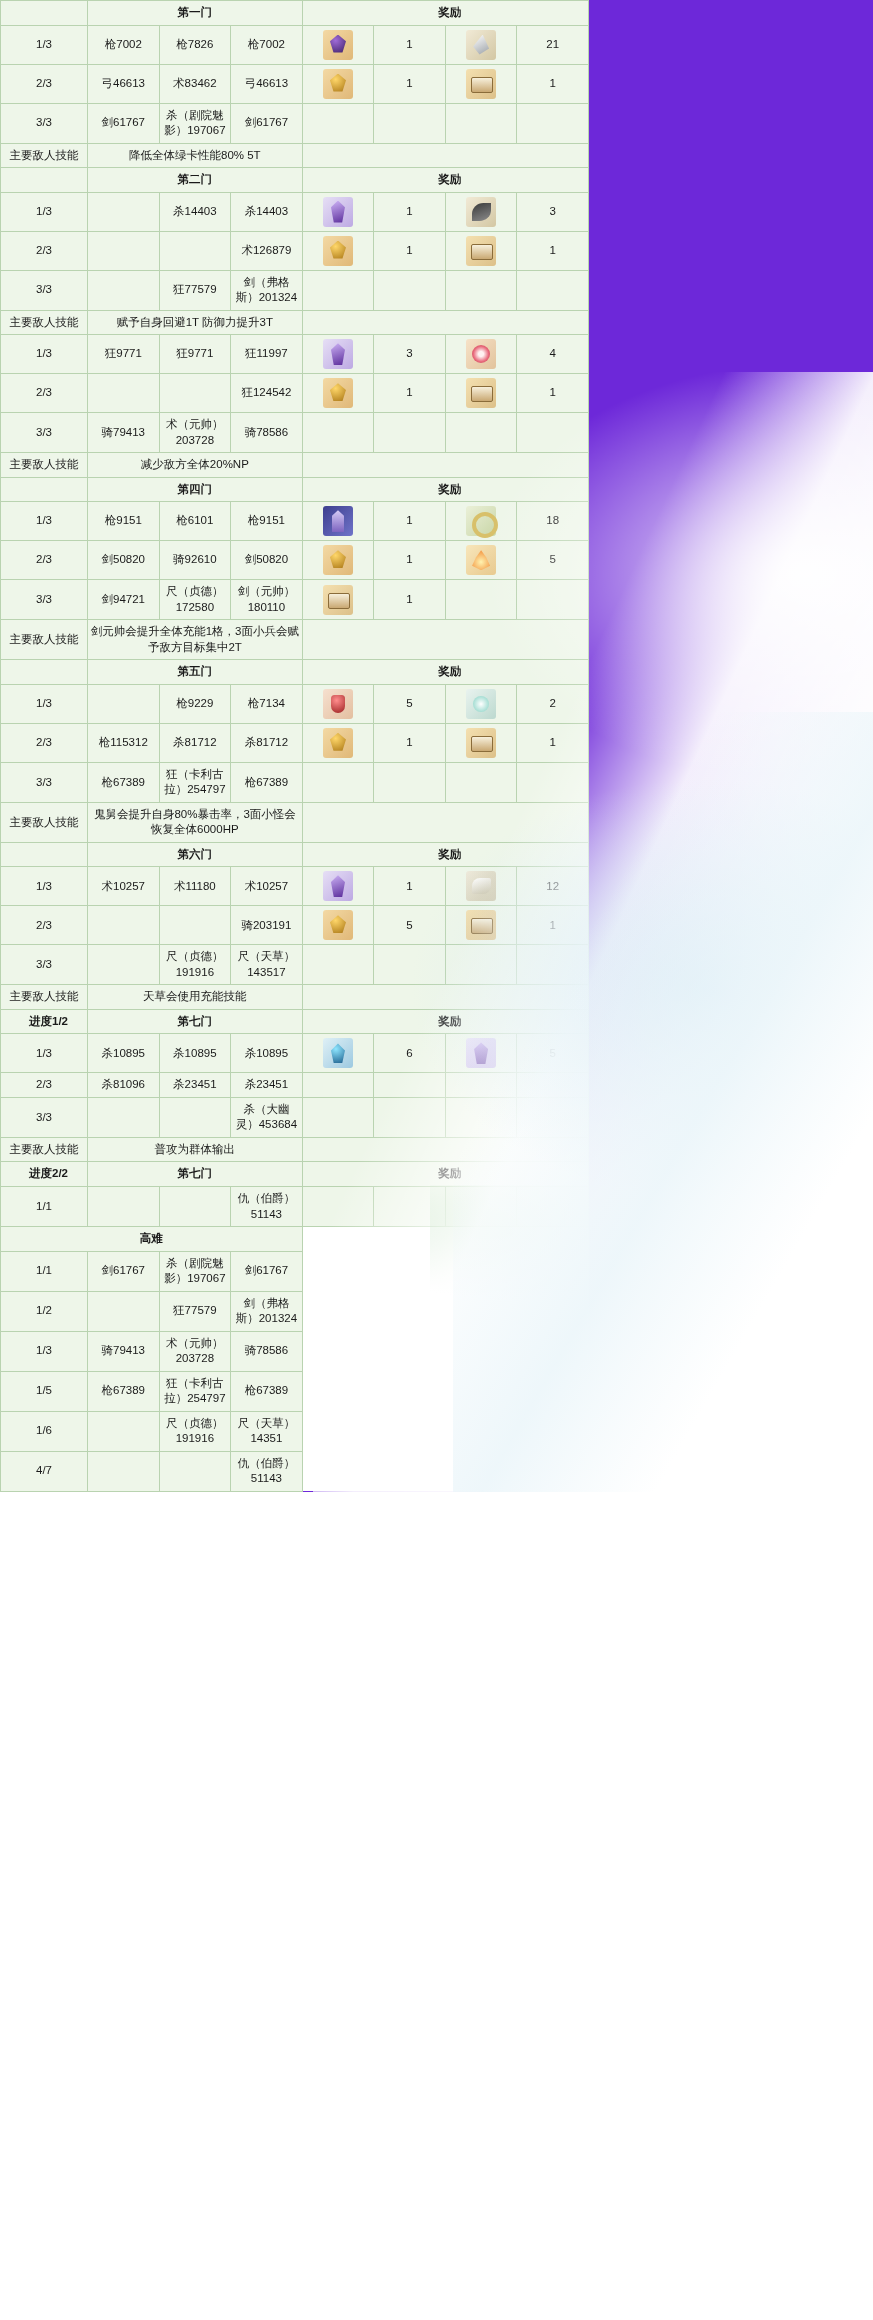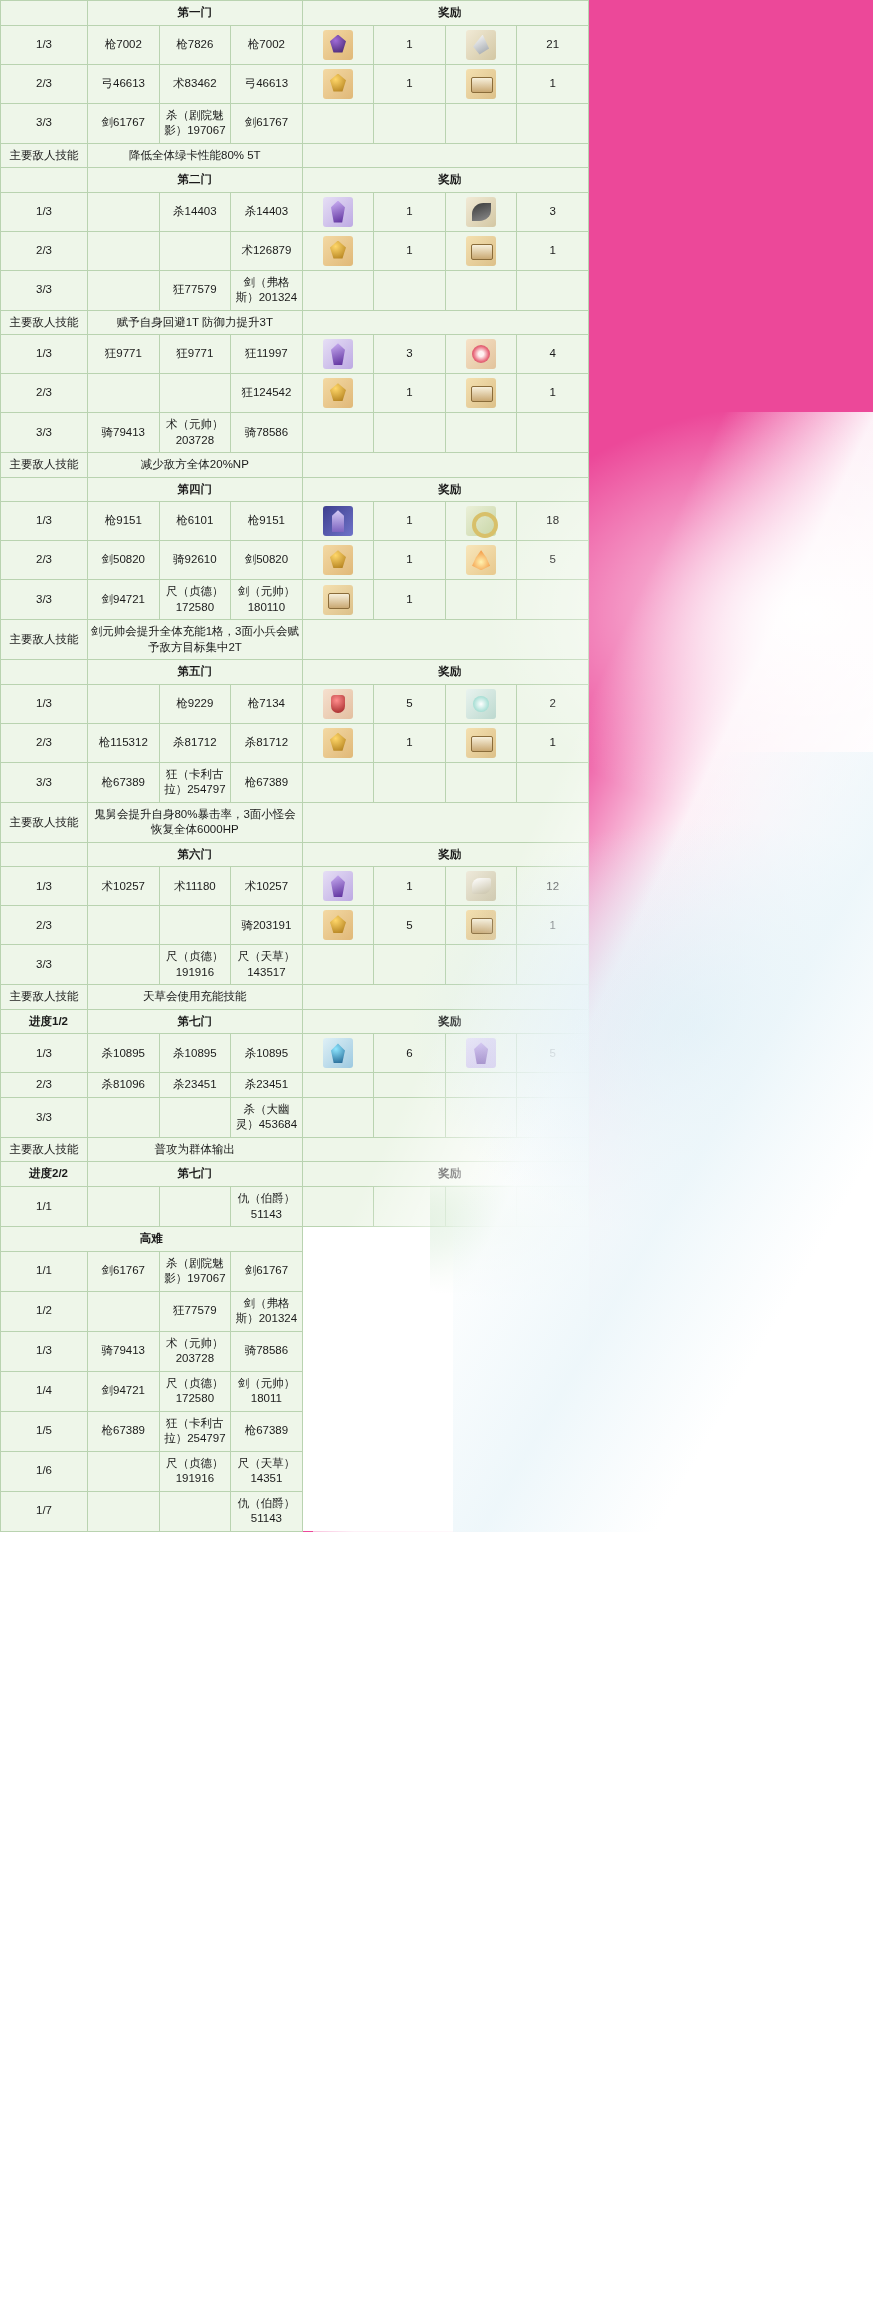--- a/index.html
+++ b/index.html
@@ -1,17 +1,17 @@
 <!DOCTYPE html>
 <html><head>
 <meta charset="utf-8">
 <style>
   html,body{margin:0;padding:0;background:#ffffff;}
   body{font-family:"Liberation Sans","DejaVu Sans",sans-serif;}
-  #page{width:873px;position:relative;background:#ec4899;}
+  #page{width:873px;position:relative;background:#6d28d9;}
   table.main{border-collapse:collapse;width:589px;margin:0;table-layout:fixed;}
   table.main td{border:1px solid #b9d3b0;font-size:11.5px;color:#1a1a1a;text-align:center;vertical-align:middle;padding:4px 2px;background:#eef6e9;line-height:1.35;}
   td.hdr{background:#e79a95;color:#222;font-weight:bold;font-size:13px;border:1px solid #d98d88;padding:8px 2px;}
   td.hdr.small{font-size:11.5px;font-weight:bold;padding-left:11px;}
   td.lbl{width:73px;}
   td.c1{width:135px;}
   td.c2{width:124px;margin-left:32px;}
   td.c3{width:122px;}
   td.rw{width:60px;padding:2px;}
   td.rwn{width:28px;padding:2px;}
@@ -485,42 +485,35 @@
           <td colspan="4" style="background:#fff;border:none;"></td>
         </tr>
         <tr>
           <td class="lbl">1/3</td>
           <td class="c1">骑79413</td>
           <td class="c2">术（元帅）203728</td>
           <td class="c3">骑78586</td>
           <td colspan="4" style="background:#fff;border:none;"></td>
         </tr>
         <tr>
-          <td class="lbl">1/4</td>
-          <td class="c1">剑94721</td>
-          <td class="c2">尺（贞德）172580</td>
-          <td class="c3">剑（元帅）18011</td>
-          <td colspan="4" style="background:#fff;border:none;"></td>
-        </tr>
-        <tr>
           <td class="lbl">1/5</td>
           <td class="c1">枪67389</td>
           <td class="c2">狂（卡利古拉）254797</td>
           <td class="c3">枪67389</td>
           <td colspan="4" style="background:#fff;border:none;"></td>
         </tr>
         <tr>
           <td class="lbl">1/6</td>
           <td class="c1"></td>
           <td class="c2">尺（贞德）191916</td>
           <td class="c3">尺（天草）14351</td>
           <td colspan="4" style="background:#fff;border:none;"></td>
         </tr>
         <tr>
-          <td class="lbl">1/7</td>
+          <td class="lbl">4/7</td>
           <td class="c1"></td>
           <td class="c2"></td>
           <td class="c3">仇（伯爵）51143</td>
           <td colspan="4" style="background:#fff;border:none;"></td>
         </tr>
       </tbody>
     </table>
   <div id="greenwisp"></div>
   <div id="bluewisp"></div>
   <div id="fade"></div>

